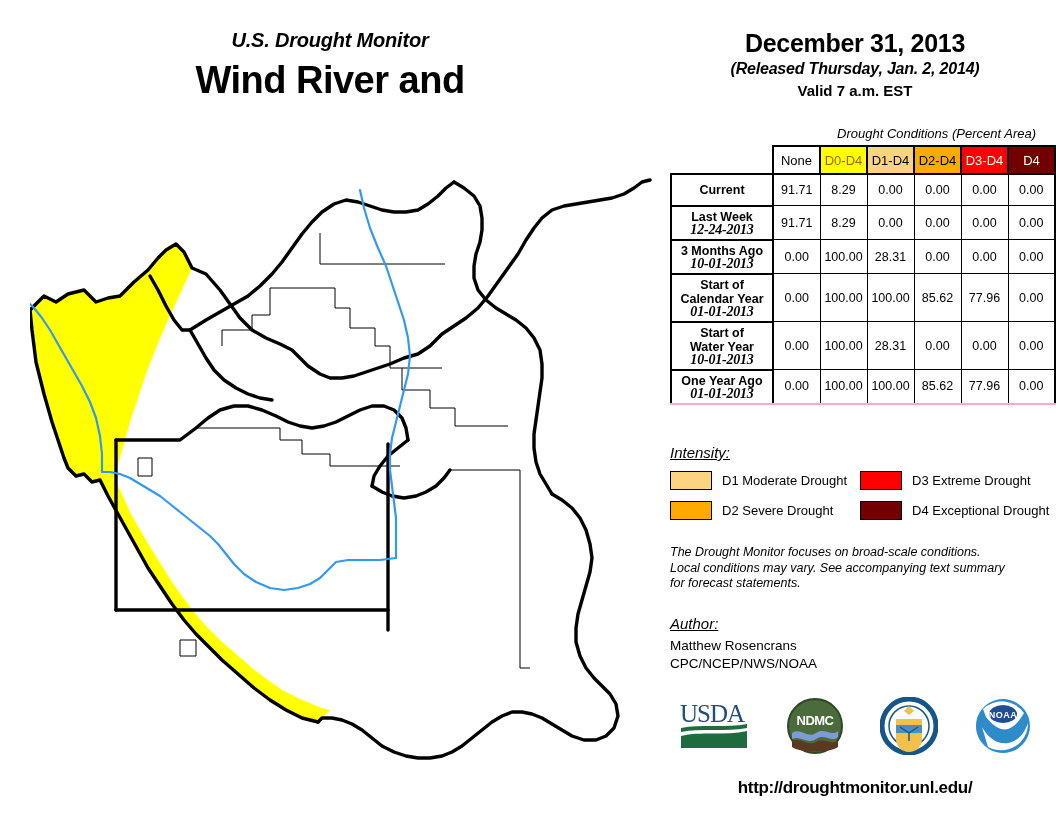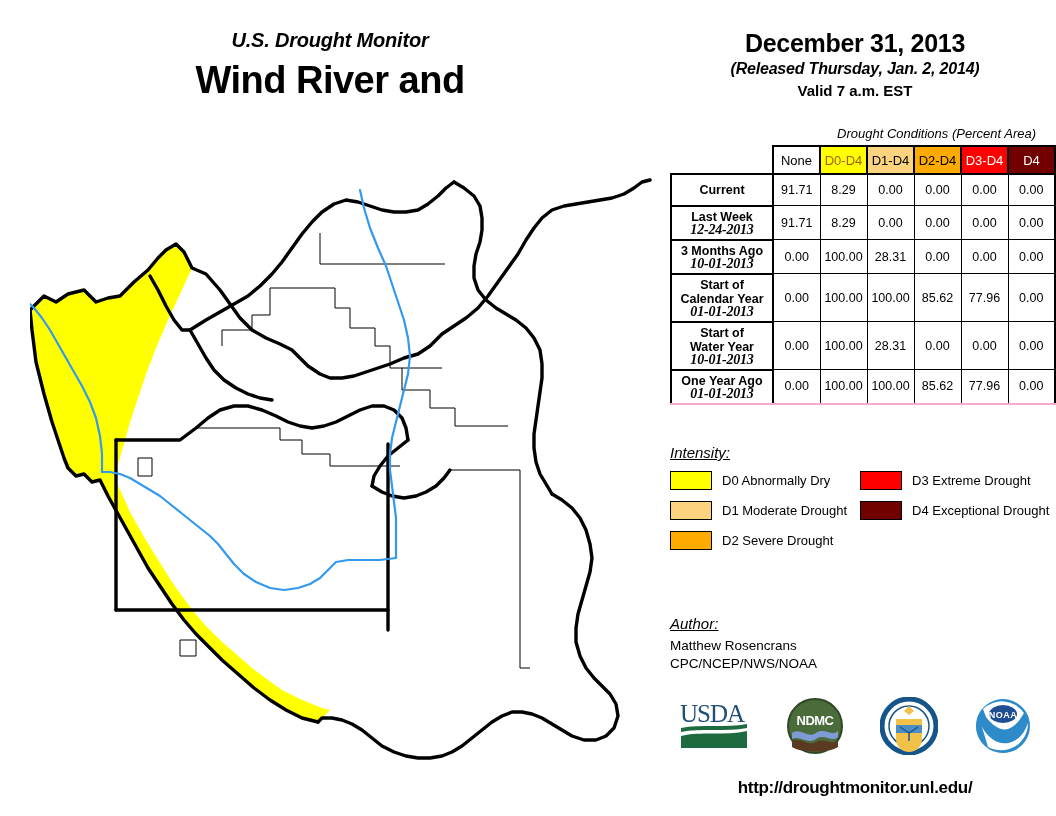--- a/index.html
+++ b/index.html
@@ -427,44 +427,45 @@
           <td class="val">85.62</td>
           <td class="val">77.96</td>
           <td class="val">0.00</td>
         </tr>
       </tbody>
   </table>
 
   <div id="intensity-heading">Intensity:</div>
 
   <div class="legend-col" id="legend-left">
-      <div class="legend-row">
-        <span class="swatch" style="background: rgb(255, 255, 0);"></span>
-        <span class="legend-label">D0 Abnormally Dry</span>
-      </div>
       <div class="legend-row">
         <span class="swatch" style="background: rgb(252, 211, 127);"></span>
         <span class="legend-label">D1 Moderate Drought</span>
       </div>
       <div class="legend-row">
         <span class="swatch" style="background: rgb(255, 170, 0);"></span>
         <span class="legend-label">D2 Severe Drought</span>
       </div>
     </div>
   <div class="legend-col" id="legend-right">
       <div class="legend-row">
         <span class="swatch" style="background: rgb(255, 0, 0);"></span>
         <span class="legend-label">D3 Extreme Drought</span>
       </div>
       <div class="legend-row">
         <span class="swatch" style="background: rgb(115, 0, 0);"></span>
         <span class="legend-label">D4 Exceptional Drought</span>
       </div>
     </div>
 
+  <div id="disclaimer">
+      <div>The Drought Monitor focuses on broad-scale conditions.</div>
+      <div>Local conditions may vary. See accompanying text summary</div>
+      <div>for forecast statements.</div>
+    </div>
 
   <div id="author-heading">Author:</div>
   <div id="author-lines">
     <div>Matthew Rosencrans</div>
     <div>CPC/NCEP/NWS/NOAA</div>
   </div>
 
   <div id="logo-strip">
 
     <span class="logo">

